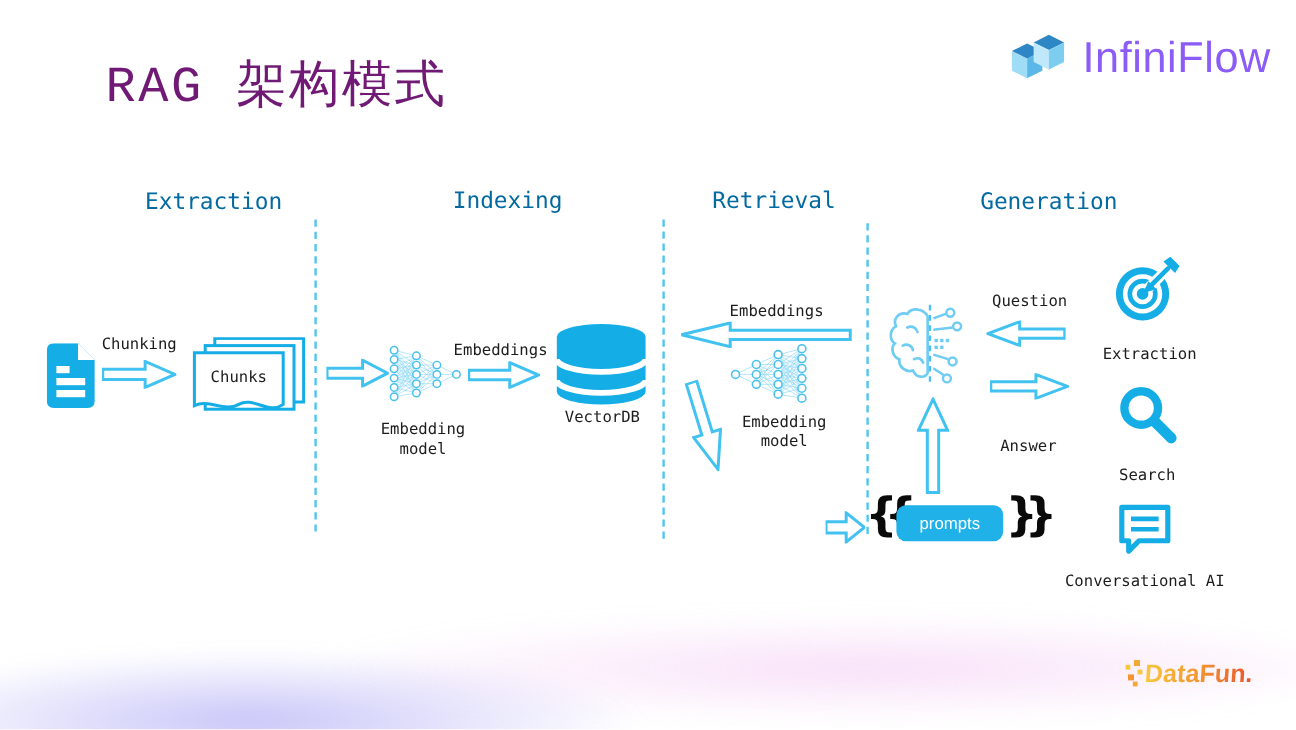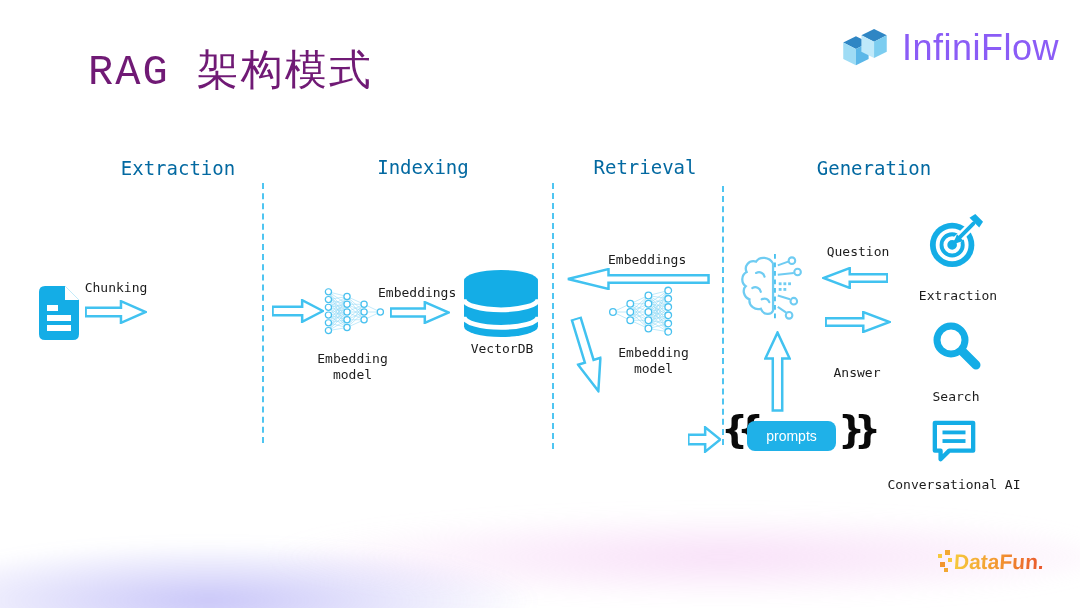--- a/index.html
+++ b/index.html
@@ -67,20 +67,28 @@
     <rect x="8" y="29" width="24" height="6" fill="#fff"></rect>
     <rect x="8" y="39" width="24" height="6" fill="#fff"></rect>
   </svg>
 
   <div class="el lbl" style="left:83px;top:280px;width:66px;">Chunking</div>
 
   <svg class="el" style="left:85px;top:300px;" width="62" height="24" viewBox="0 0 100 40" preserveAspectRatio="none">
     <polygon points="1,13 58,13 58,2 98,20 58,38 58,27 1,27" fill="#fff" stroke="#41C2F0" stroke-width="2.5" vector-effect="non-scaling-stroke"></polygon>
   </svg>
 
+  <div class="el" style="left:160px;top:281px;width:95px;height:70px;">
+    <svg width="95" height="70" viewBox="0 0 95 70">
+      <rect x="19" y="1" width="74" height="53" fill="#fff" stroke="#14ADE6" stroke-width="2.5"></rect>
+      <rect x="11" y="7" width="74" height="53" fill="#fff" stroke="#14ADE6" stroke-width="2.5"></rect>
+      <path d="M2,13 h74 v43 c-12,9 -25,-7 -37,0 c-12,7 -25,-5 -37,1 z" fill="#fff" stroke="#14ADE6" stroke-width="2.5"></path>
+    </svg>
+    <div class="lbl" style="position:absolute;left:6px;top:26px;width:66px;">Chunks</div>
+  </div>
 
   <svg class="el" style="left:272px;top:299px;" width="52" height="24" viewBox="0 0 100 40" preserveAspectRatio="none">
     <polygon points="1,13 58,13 58,2 98,20 58,38 58,27 1,27" fill="#fff" stroke="#41C2F0" stroke-width="2.5" vector-effect="non-scaling-stroke"></polygon>
   </svg>
 
   <svg class="el nn-svg" style="left:323px;top:286px;" width="62" height="52" viewBox="0 0 80 62">
       <line x1="7" y1="5" x2="31" y2="11" stroke="#8FD8F5" stroke-width="0.7"></line>
       <line x1="7" y1="5" x2="31" y2="21" stroke="#8FD8F5" stroke-width="0.7"></line>
       <line x1="7" y1="5" x2="31" y2="31" stroke="#8FD8F5" stroke-width="0.7"></line>
       <line x1="7" y1="5" x2="31" y2="41" stroke="#8FD8F5" stroke-width="0.7"></line>

